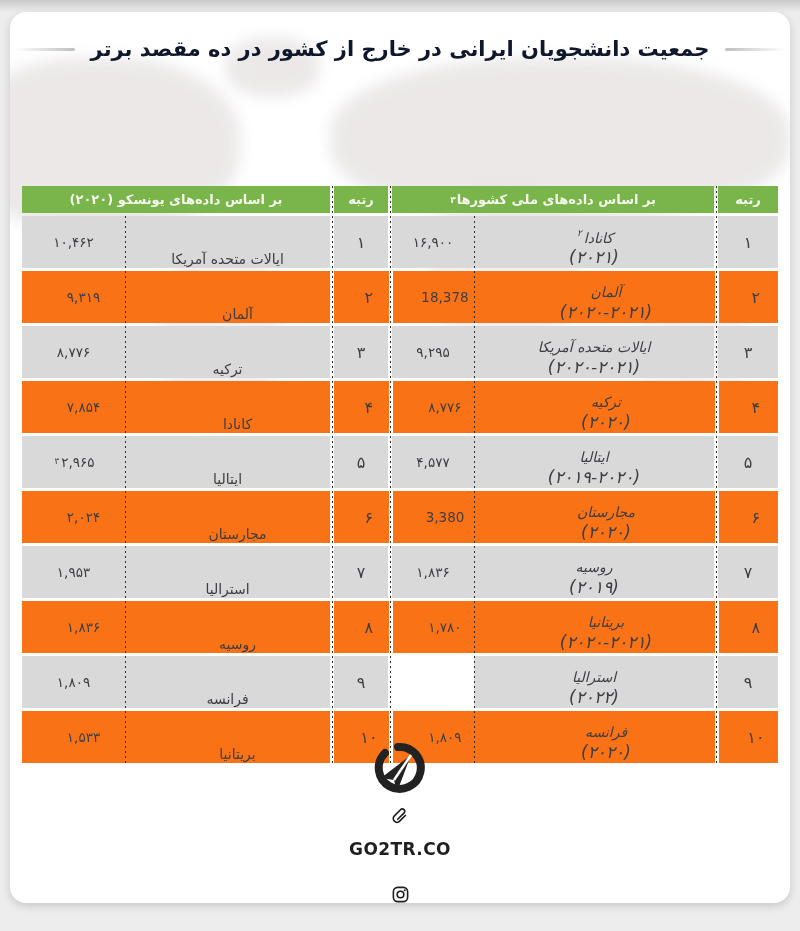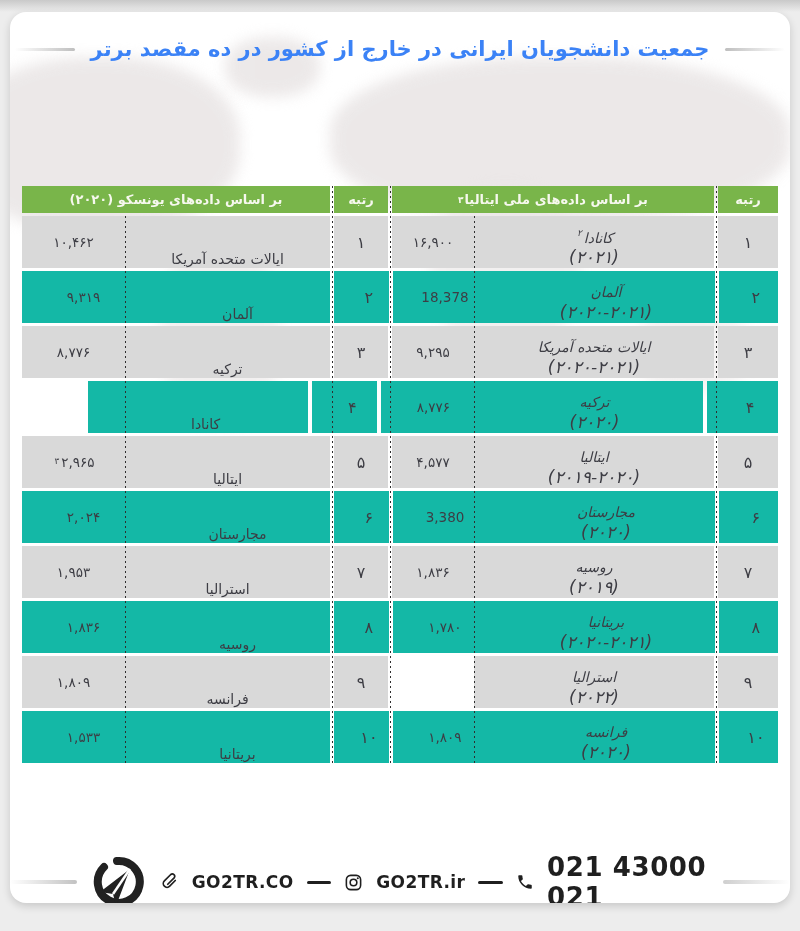--- a/index.html
+++ b/index.html
@@ -28,41 +28,41 @@
   .b5{left:150px;top:225px;width:120px;height:190px;opacity:.55;}
   .b6{left:625px;top:295px;width:115px;height:85px;opacity:.5;}
 
   
   .title-row{position:absolute;top:18px;left:0;right:0;height:38px;z-index:2;
     display:flex;align-items:center;justify-content:center;gap:16px;}
   .tline{width:60px;height:3px;border-radius:2px;}
   .tline.left{background:linear-gradient(to left,#bfbfbf,rgba(191,191,191,0));}
   .tline.right{background:linear-gradient(to right,#bfbfbf,rgba(191,191,191,0));}
   h1.title{
-    margin:0;font-size:21px;font-weight:bold;color:#3b82f6;direction:rtl;letter-spacing:0;
+    margin:0;font-size:21px;font-weight:bold;color:#0f172a;direction:rtl;letter-spacing:0;
   }
 
   
   .table{position:absolute;left:12px;top:174px;width:756px;z-index:2;direction:rtl;}
   .hrow,.row{display:flex;direction:rtl;column-gap:4px;}
   .hrow{height:27px;margin-bottom:3px;}
   .hcell{
     background:#79b54a;color:#f6f8ee;display:flex;align-items:center;justify-content:center;
     font-size:13px;font-weight:bold;
   }
   .hcell sup{font-size:9px;margin-right:1px;}
   .w-rank1{width:60px;}
   .w-nat{width:322px;}
   .w-rank2{width:54px;}
   .w-un{width:308px;}
 
   .row{height:52px;margin-bottom:3px;}
   .row .cell{display:flex;align-items:center;justify-content:center;color:#3d3d44;}
   .row.light .cell{background:#d9d9d9;}
-  .row.dark .cell{background:#14b8a6;padding-left:15px;}
+  .row.dark .cell{background:#f97316;padding-left:15px;}
   .group{display:flex;direction:rtl;}
   .group.nat .country{width:240px;font-style:italic;}
   .group.nat .value{width:82px;}
   .group.un .country{width:205px;}
   .group.un .value{width:103px;}
   .cell.rank{font-size:16px;}
   .cell.country{flex-direction:column;justify-content:flex-end;line-height:1.25;font-size:14px;}
   .cell.country .cyear{font-size:17px;direction:ltr;}
   .cell.value{font-size:13.5px;}
   .cell .num{direction:ltr;unicode-bidi:isolate;}
@@ -71,21 +71,21 @@
   
   .dot-line{
     position:absolute;width:1px;top:0;
     background-image:repeating-linear-gradient(180deg,#2e2e2e 0 2px,rgba(0,0,0,0) 2px 5px);
     z-index:3;
   }
 
   
   .footer{
     position:absolute;left:0;right:0;top:838px;height:64px;z-index:2;
-    display:flex;align-items:center;justify-content:center;gap:13px;direction:ltr;color:#1f1f1f;
+    display:flex;align-items:center;justify-content:center;gap:13px;direction:ltr;color:#1f1f1f;flex-direction:column;
   }
   .f-line{width:92px;height:4px;border-radius:2px;}
   .f-line.left{background:linear-gradient(to left,#c2c2c2,rgba(194,194,194,0));}
   .f-line.right{background:linear-gradient(to right,#cfcfcf,rgba(207,207,207,0));}
   .f-text{font-weight:bold;font-size:17px;letter-spacing:.4px;}
   .f-phone{font-weight:bold;font-size:26px;letter-spacing:.6px;}
   .f-dash{width:34px;height:3px;background:#1f1f1f;border-radius:2px;}
   .f-icon{display:flex;align-items:center;}
   .logo{margin-right:4px;}
 </style>
@@ -109,21 +109,21 @@
     <span class="tline right"></span>
   </div>
 
   <div class="table">
 
     <div class="hrow">
       <div class="hcell w-rank1">
         <span>رتبه</span>
       </div>
       <div class="hcell w-nat">
-        <span>بر اساس داده‌های ملی ایتالیا</span>
+        <span>بر اساس داده‌های ملی کشورها</span>
           <sup>۳</sup>
       </div>
       <div class="hcell w-rank2">
         <span>رتبه</span>
       </div>
       <div class="hcell w-un">
         <span>بر اساس داده‌های یونسکو (۲۰۲۰)</span>
       </div>
     </div>
 
@@ -218,20 +218,23 @@
       <div class="cell value">
         <span class="num">۸,۷۷۶</span>
       </div>
     </div>
     <div class="cell rank w-rank2">
       <span>۴</span>
     </div>
     <div class="group un w-un">
       <div class="cell country">
         <span>کانادا</span>
+      </div>
+      <div class="cell value">
+        <span class="num">۷,۸۵۴</span>
       </div>
     </div>
   </div>
 
   <div class="row light">
     <div class="cell rank w-rank1">
       <span>۵</span>
     </div>
     <div class="group nat w-nat">
       <div class="cell country">

